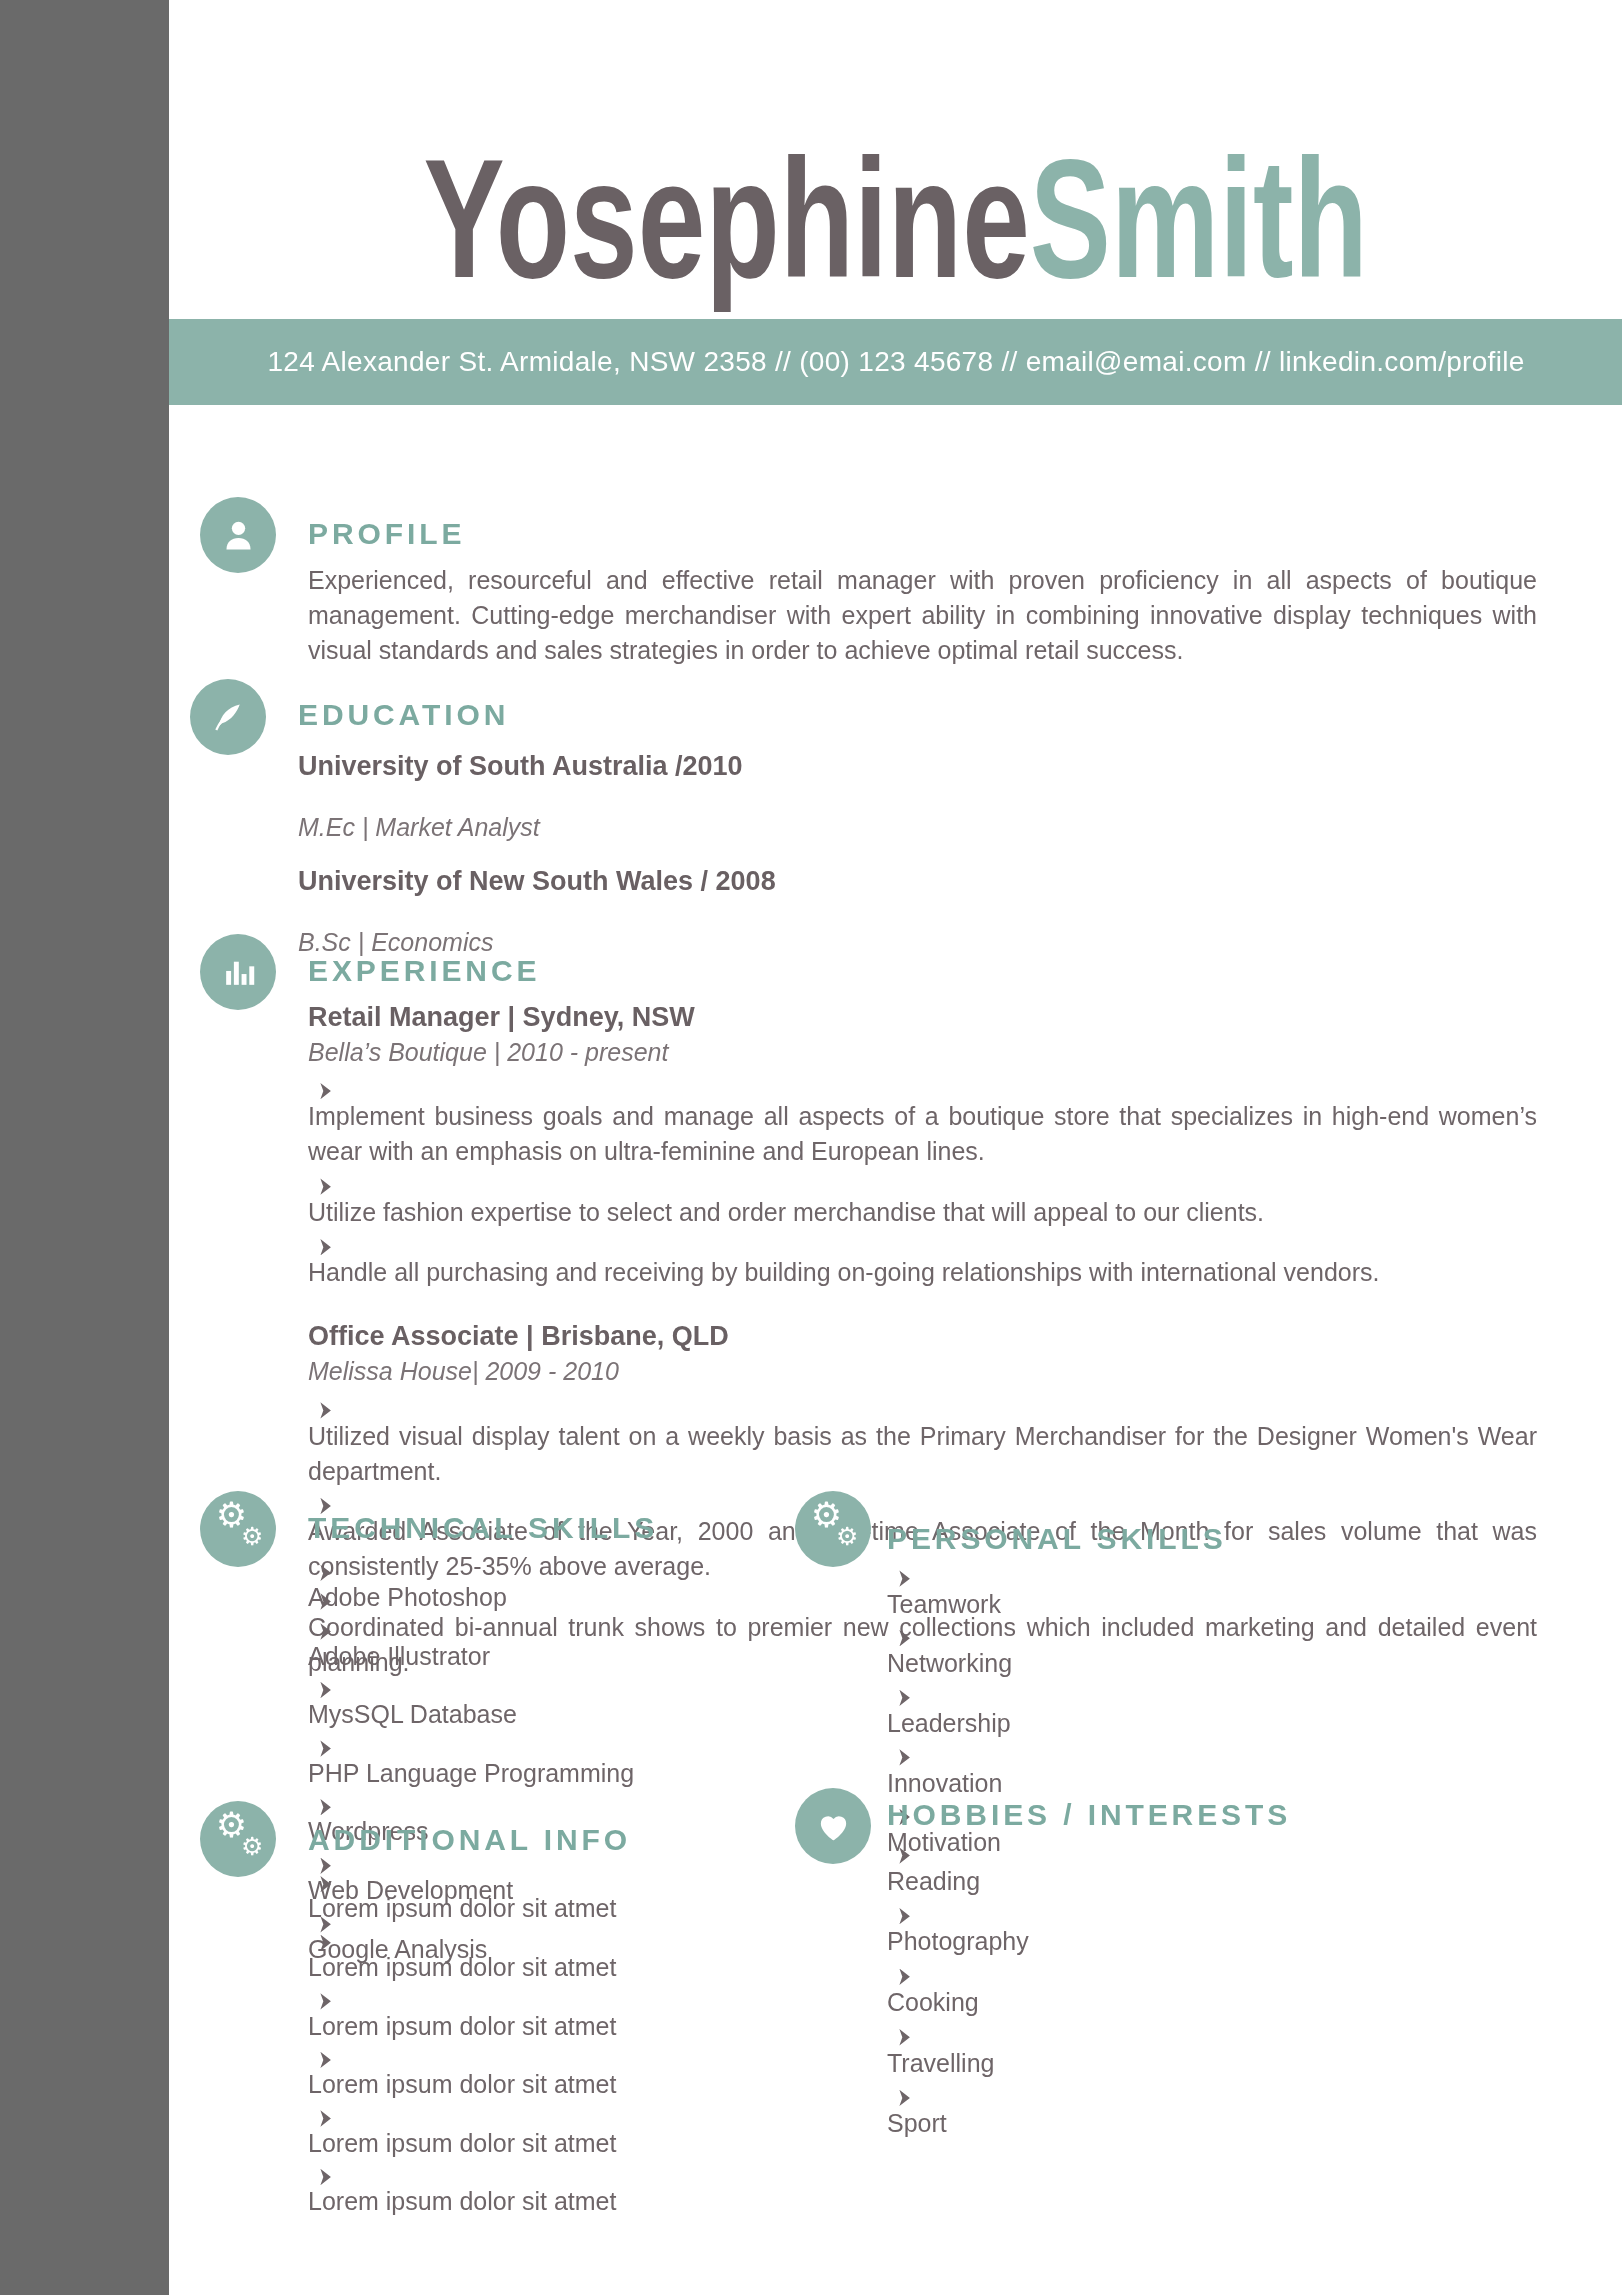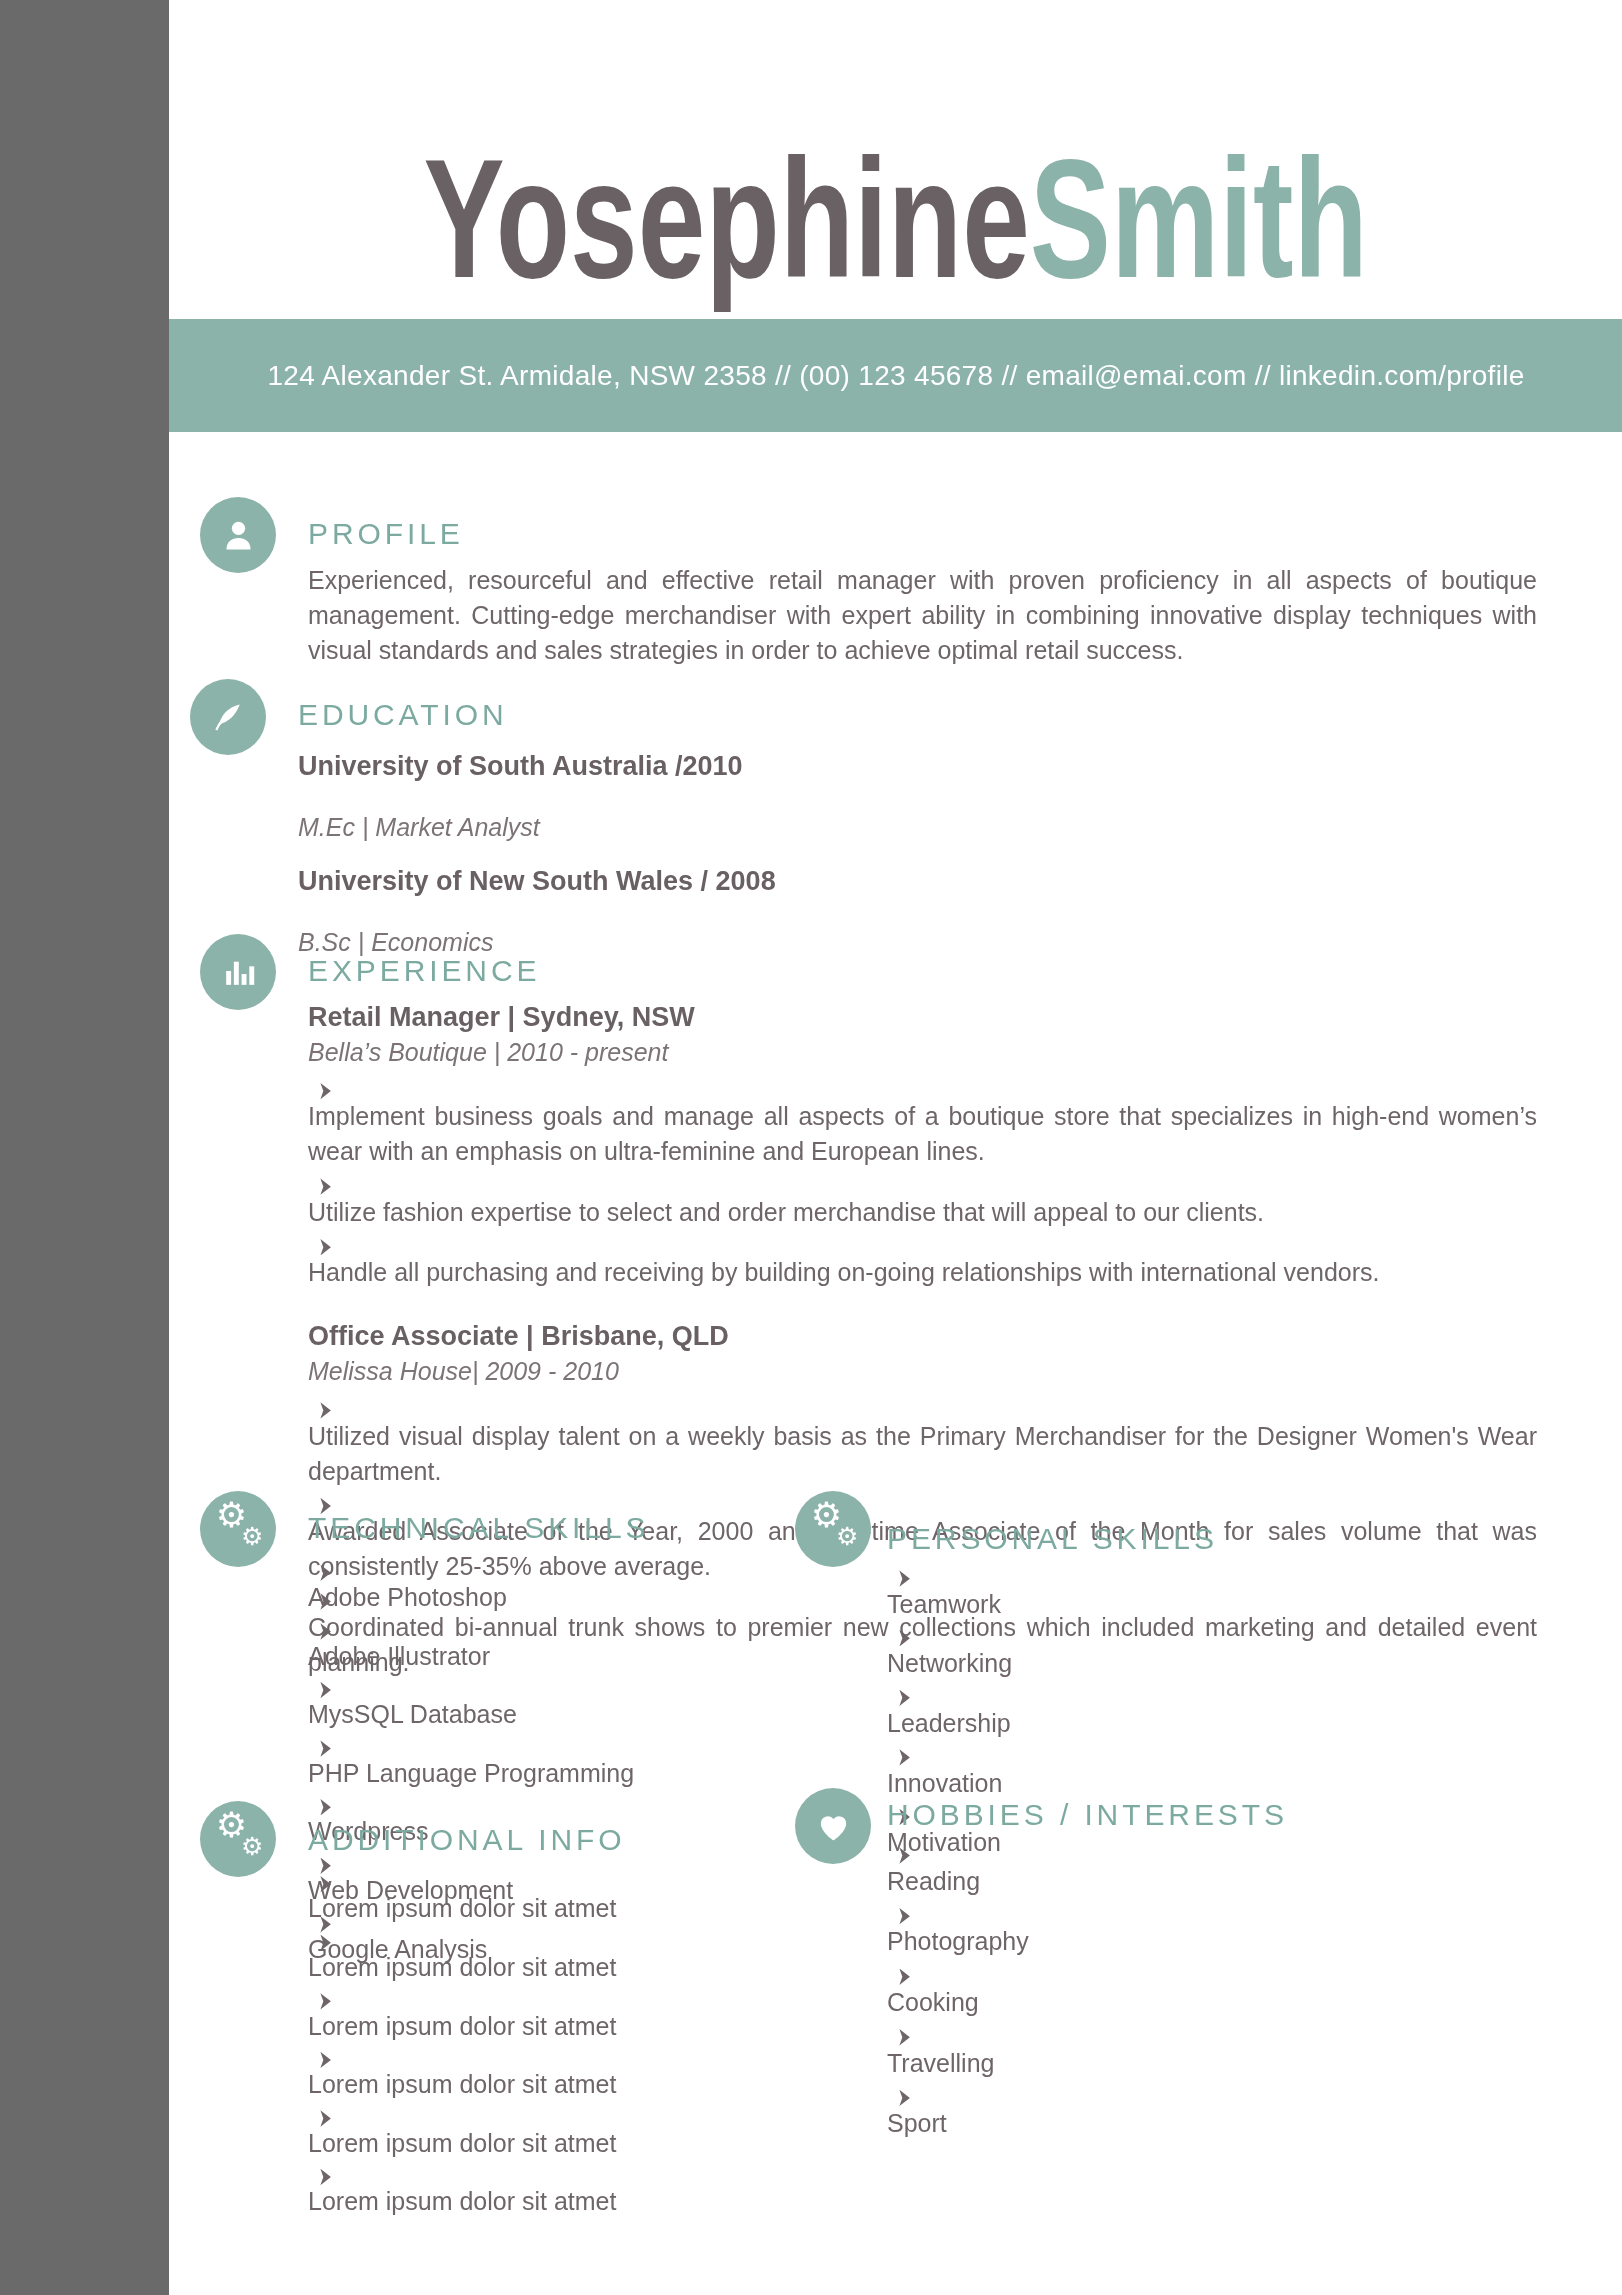--- a/index.html
+++ b/index.html
@@ -5,31 +5,31 @@
   html,body{margin:0;padding:0;background:#ffffff;}
   .page{position:relative;width:1623px;height:2295px;background:#ffffff;overflow:hidden;
         font-family:"Liberation Sans", sans-serif;color:#6e6568;}
   .sidebar{position:absolute;left:0;top:0;width:169px;height:2295px;background:#6a6a6a;}
   
   .name-line{position:absolute;left:169px;right:0;top:121px;text-align:center;
              font-size:169px;line-height:196px;font-weight:bold;white-space:nowrap;}
   .name-inner{display:inline-block;transform:scaleX(0.72);transform-origin:center;}
   .name-first{color:#6a6164;}
   .name-last{color:#8cb3aa;}
-  .contact-bar{position:absolute;left:169px;right:0;top:319px;height:113px;background:#8cb3aa;
+  .contact-bar{position:absolute;left:169px;right:0;top:319px;height:86px;background:#8cb3aa;
                display:flex;align-items:center;justify-content:center;}
   .contact-line{color:#ffffff;font-size:28px;letter-spacing:0.3px;}
   
   .sec{position:absolute;display:flex;align-items:flex-start;}
   .icon-col{flex:0 0 auto;width:139px;padding-left:31px;box-sizing:border-box;}
   .sec.right .icon-col{width:131px;padding-left:39px;}
   .circ{width:76px;height:76px;border-radius:50%;background:#8cb3aa;position:relative;
         display:flex;align-items:center;justify-content:center;}
   .sec-body{flex:1 1 auto;min-width:0;}
-  .sec-title{font-size:30px;font-weight:normal;letter-spacing:3.9px;color:#7caaa0;line-height:37px;margin:0;}
+  .sec-title{font-size:30px;font-weight:bold;letter-spacing:3.9px;color:#7caaa0;line-height:37px;margin:0;}
   
   #profile{left:169px;top:497px;width:1368px;}
   #profile .sec-title{margin-top:18.3px;}
   .para{margin:10.5px 0 0 0;font-size:25px;line-height:35px;text-align:justify;color:#6e6568;}
   
   #education{left:159px;top:679px;width:1368px;justify-content:flex-end;}
   #education .sec-title{margin-top:17px;}
   .edu-item1{margin-top:17px;}
   .edu-item2{margin-top:21px;}
   .school{font-size:27px;font-weight:bold;line-height:33px;color:#696063;}

